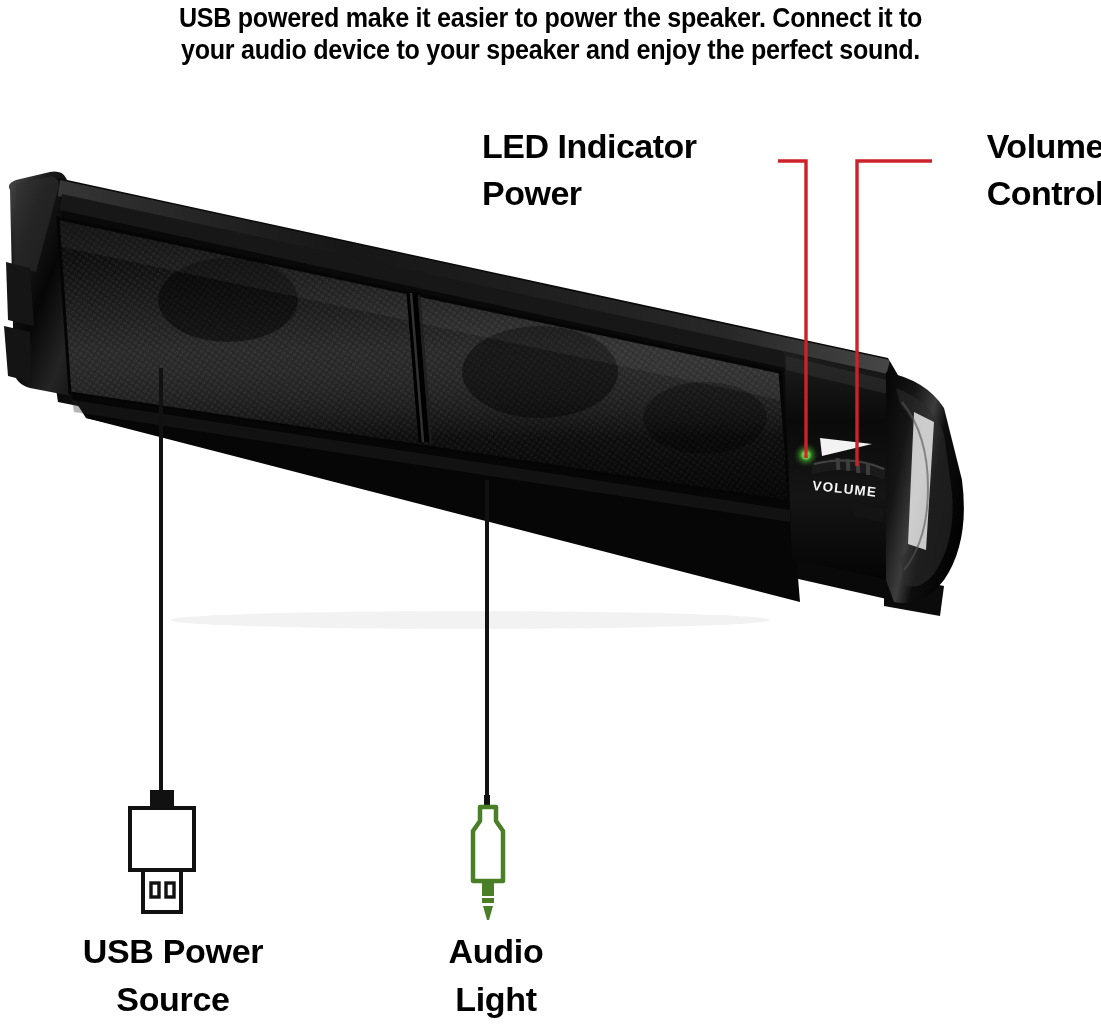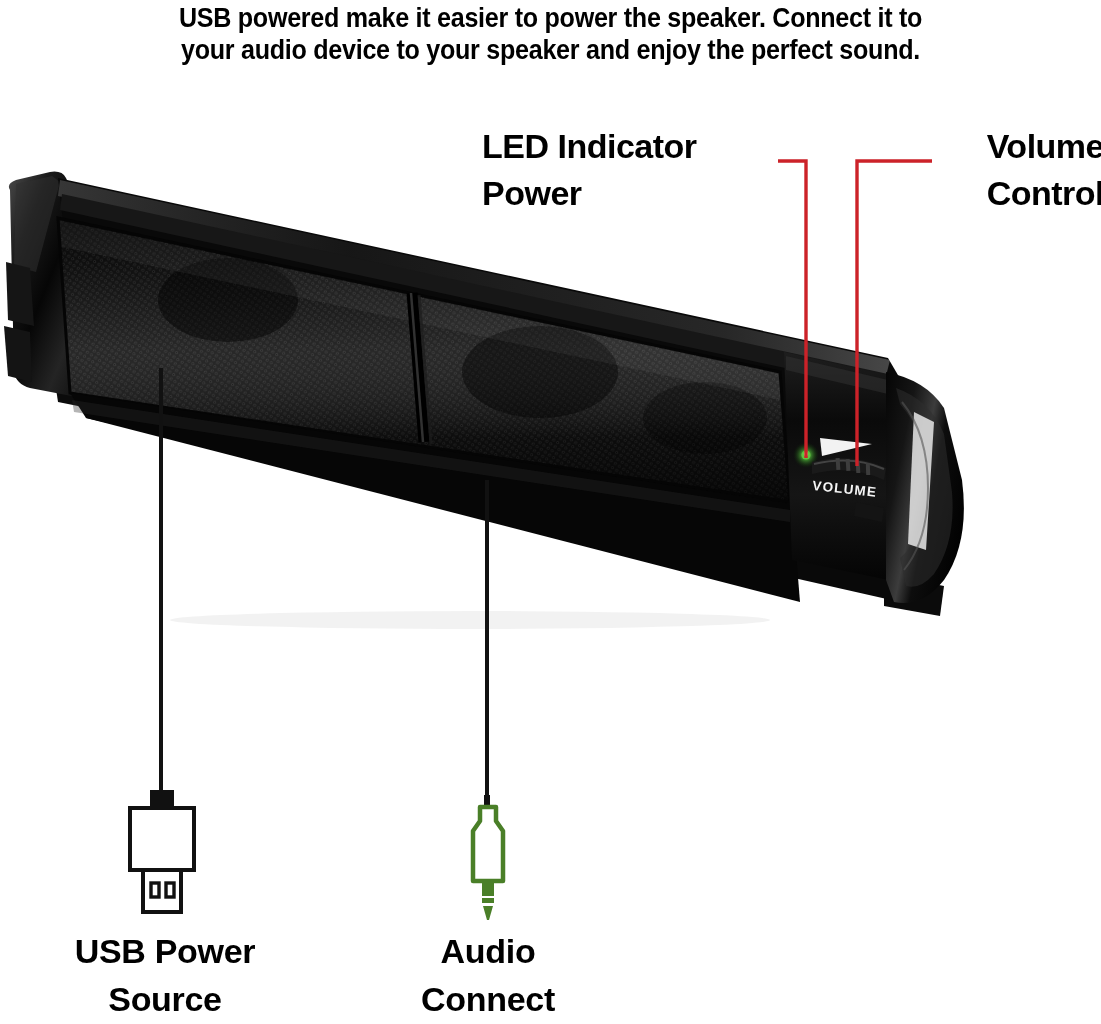--- a/index.html
+++ b/index.html
@@ -58,20 +58,21 @@
 
   .bottom-label {
     position: absolute;
     font-family: "Liberation Sans", sans-serif;
     font-weight: bold;
     font-size: 34px;
     line-height: 48px;
     letter-spacing: -0.3px;
     text-align: center;
     white-space: pre-line;
+    padding-left: 8px;
   }
   #label-usb {
     left: 0px;
     top: 927px;
     width: 330px;
   }
   #label-audio {
     left: 352px;
     top: 927px;
     width: 272px;
@@ -274,21 +275,21 @@
 <div class="callout" id="label-led">LED Indicator
 Power</div>
 
 <div class="callout" id="label-volume">Volume
 Control</div>
 
 <div class="bottom-label" id="label-usb">USB Power
 Source</div>
 
 <div class="bottom-label" id="label-audio">Audio
-Connect</div>
+Light</div>
 
 <div id="usb-icon">
   <svg width="76" height="125" viewBox="0 0 76 125">
 
     <rect x="26" y="0" width="24" height="18" fill="#111111"></rect>
 
     <rect x="6" y="18" width="64" height="62" fill="#ffffff" stroke="#111111" stroke-width="4"></rect>
 
     <rect x="19" y="80" width="38" height="42" fill="#ffffff" stroke="#111111" stroke-width="4"></rect>
 

